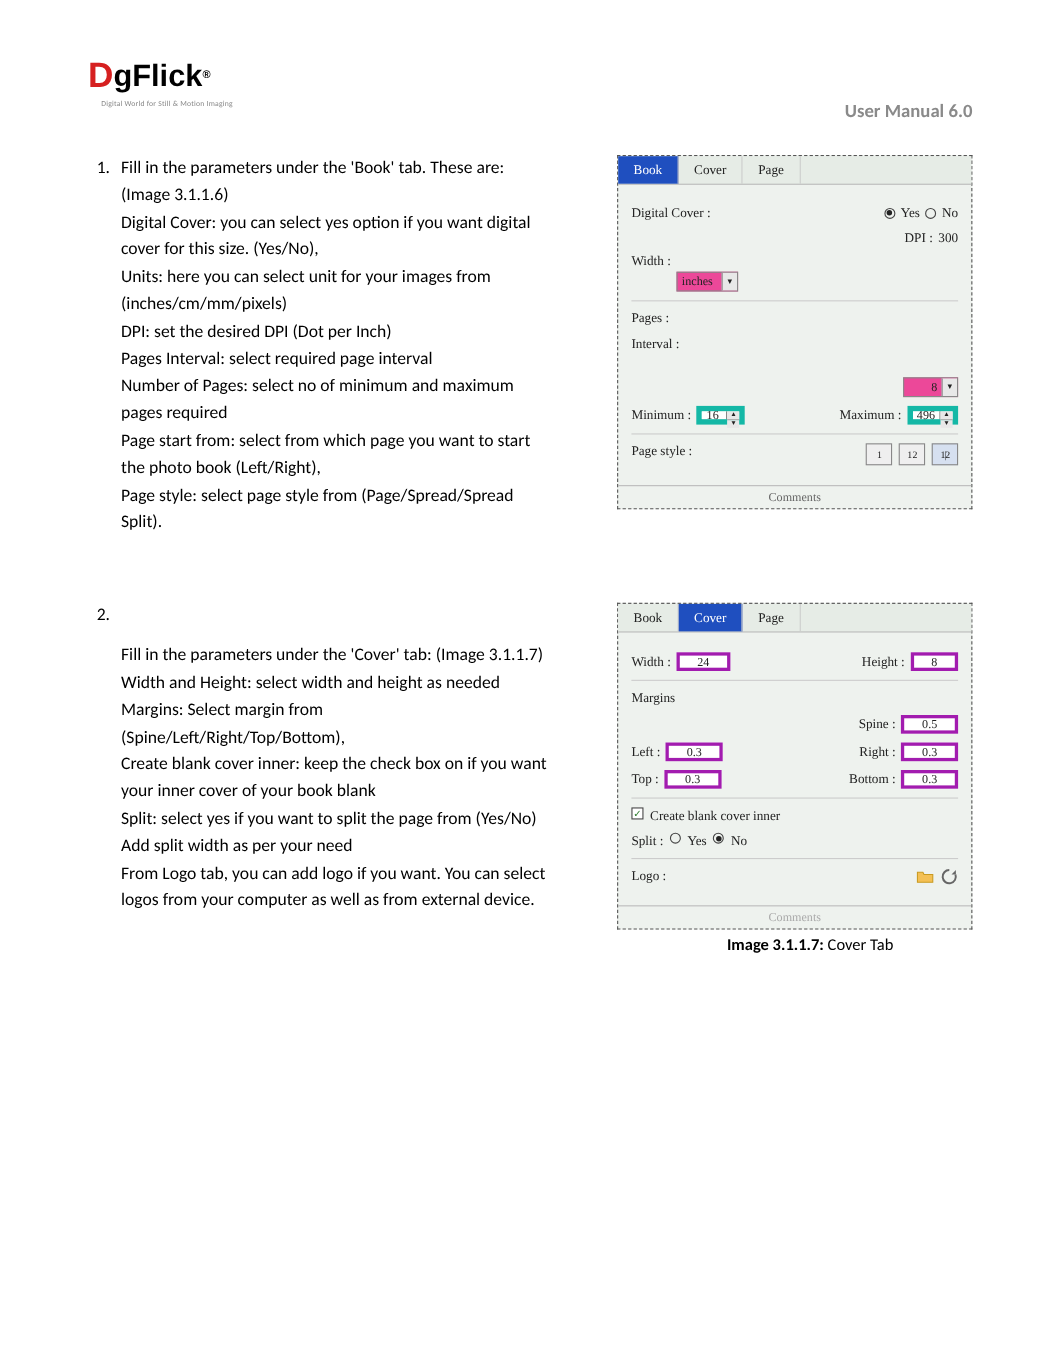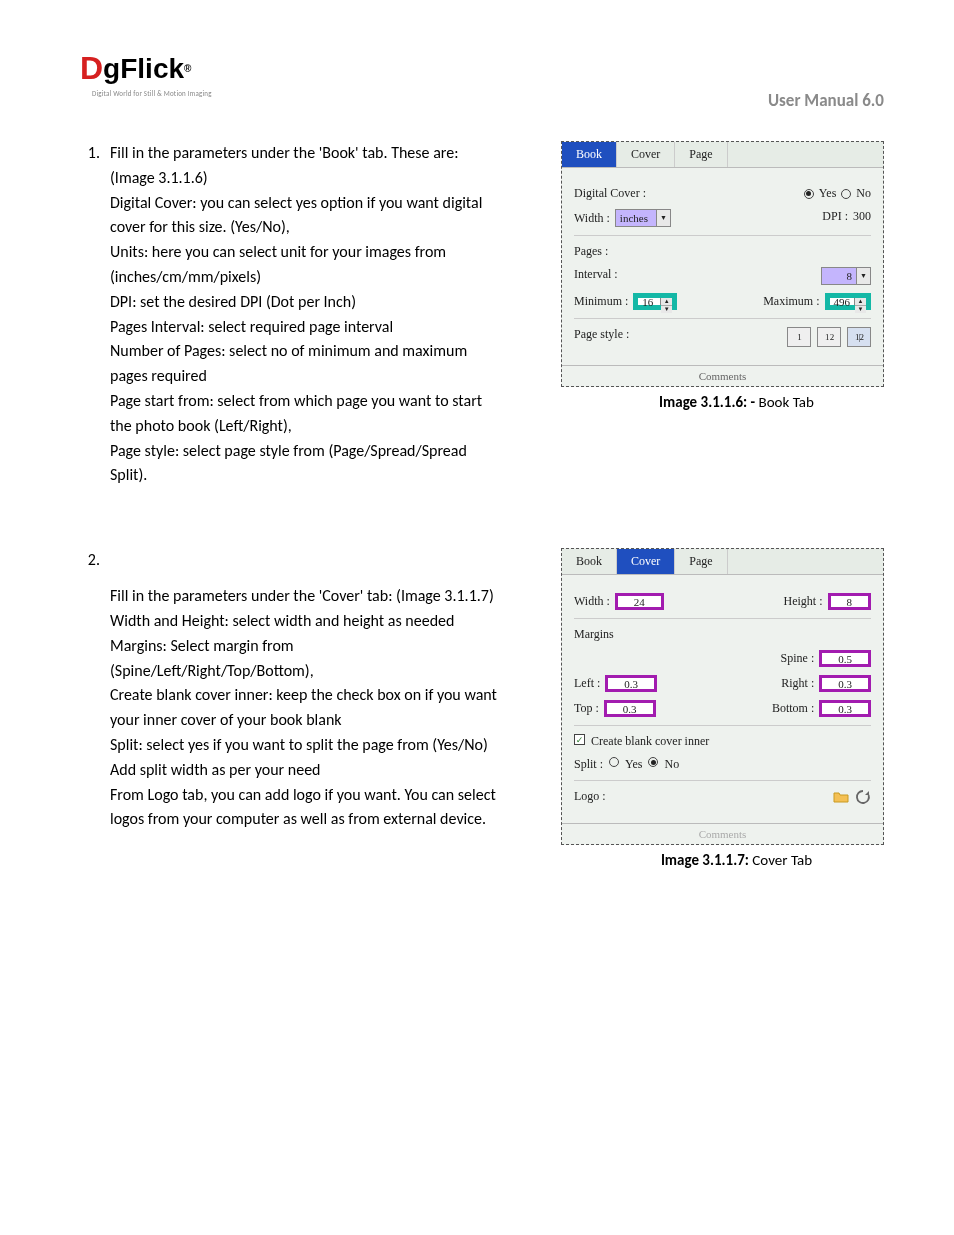--- a/index.html
+++ b/index.html
@@ -94,22 +94,23 @@
     min-width: 34px;
     height: 17px;
     font-size: 11px;
     display: inline-flex;
     align-items: center;
   }
   .dropdown {
     display: inline-flex;
     align-items: center;
     border: 1px solid #888;
-    background: #c4b5fd;
+    background: #ec4899;
     height: 18px;
+    margin-top: 38px;
   }
   .dropdown .val { padding: 0 4px; font-size: 11px; min-width: 40px; }
   .dropdown .arrow {
     width: 14px; height: 16px; background: #e8e8e8;
     border-left: 1px solid #888;
     display: flex; align-items: center; justify-content: center;
     font-size: 7px;
   }
   .spinner {
     display: inline-flex;
@@ -257,23 +258,20 @@
           <span>Page style :</span>
           <span class="row-right" style="gap:6px;">
             <span class="page-style-btn">1</span>
             <span class="page-style-btn">1 2</span>
             <span class="page-style-btn sel">1|2</span>
           </span>
         </div>
       </div>
       <div class="comments-bar">Comments</div>
     </div>
-    <div class="img-caption">
-      <b>Image 3.1.1.6: -</b><span> Book Tab</span>
-    </div>
   </div>
 </div>
 
 <div class="section">
   <div class="text-col">
     <div style="display:flex;gap:10px;">
       <div style="width:20px;text-align:right;">2.</div>
       <div style="flex:1;white-space:pre-line;margin-top:36px;">Fill in the parameters under the 'Cover' tab: (Image 3.1.1.7)
 Width and Height: select width and height as needed
 Margins:  Select margin from (Spine/Left/Right/Top/Bottom),

